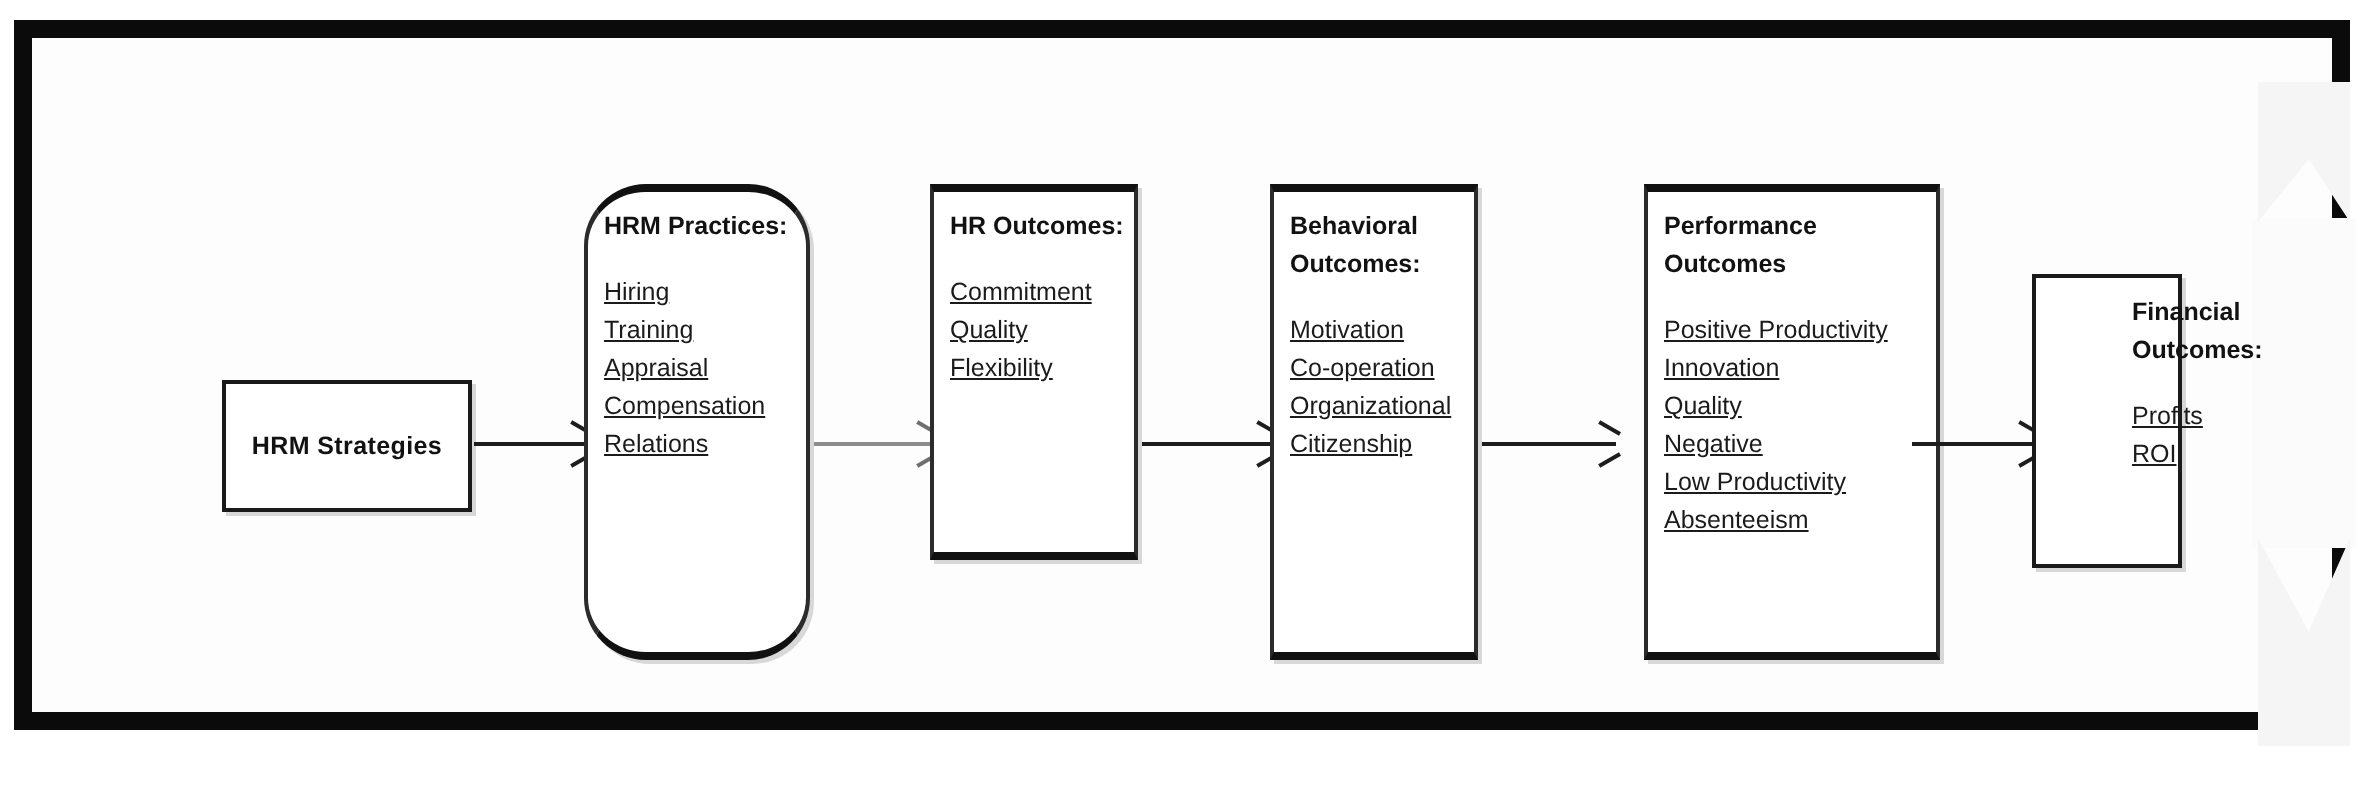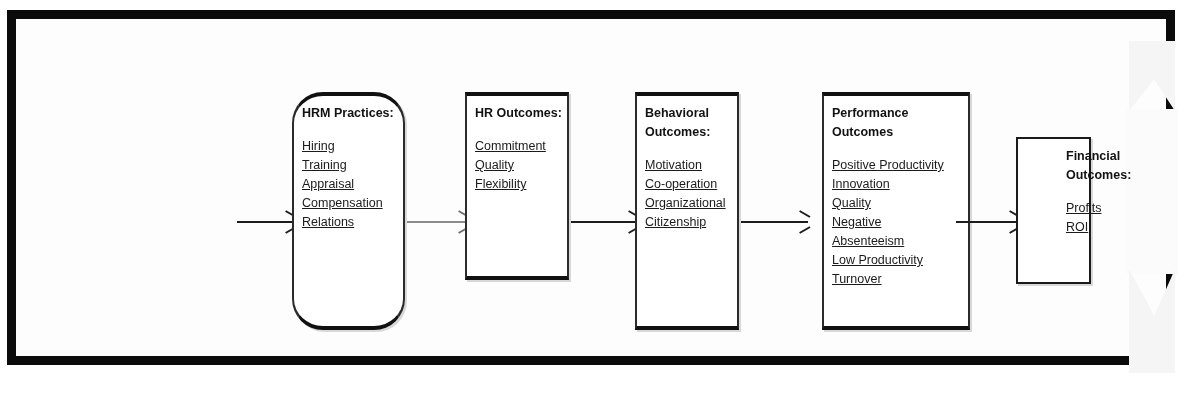--- a/index.html
+++ b/index.html
@@ -160,20 +160,23 @@
 <body>
 
 <div id="canvas">
 
   <div id="outer-frame">
 
     <div class="watermark" id="watermark-c"></div>
     <div class="watermark" id="watermark-a"></div>
     <div class="watermark" id="watermark-b"></div>
 
+    <div class="dbox" id="box-strategies">
+      <span class="center-label">HRM Strategies</span>
+    </div>
 
     <div class="arrow" id="arrow-1">
       <div class="shaft"></div>
       <div class="head"></div>
     </div>
 
     <div class="dbox heavy" id="box-hrm-practices">
       <div class="dbox-inner">
         <div class="box-title">HRM Practices:</div>
         <div class="box-gap"></div>
@@ -224,23 +227,22 @@
 
     <div class="dbox heavy" id="box-performance">
       <div class="dbox-inner">
         <div class="box-title">Performance
 Outcomes</div>
         <div class="box-gap"></div>
         <div class="box-item">Positive Productivity</div>
         <div class="box-item">Innovation</div>
         <div class="box-item">Quality</div>
         <div class="box-item">Negative</div>
+        <div class="box-item">Low Productivity</div>
         <div class="box-item">Absenteeism</div>
-        <div class="box-item">Low Productivity</div>
-        <div class="box-item">Turnover</div>
       </div>
     </div>
 
     <div class="arrow" id="arrow-5">
       <div class="shaft"></div>
       <div class="head"></div>
     </div>
 
     <div class="dbox" id="box-financial">
       <div class="dbox-inner">

